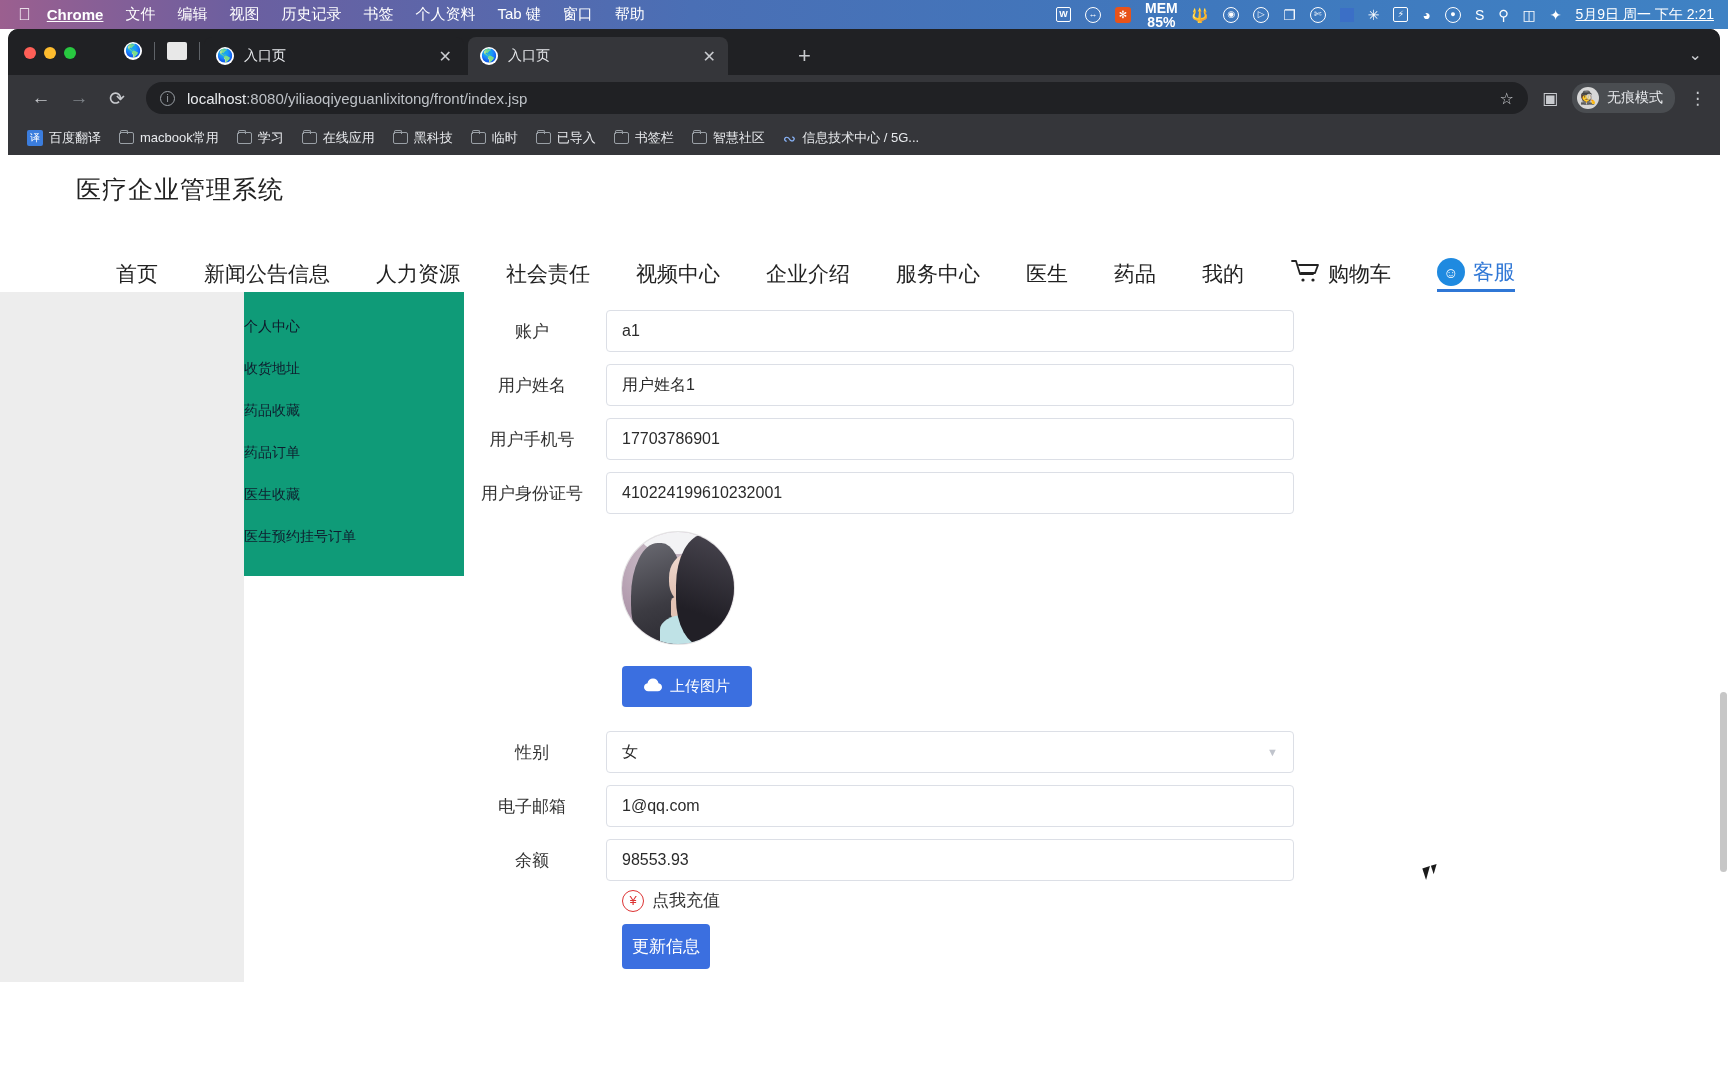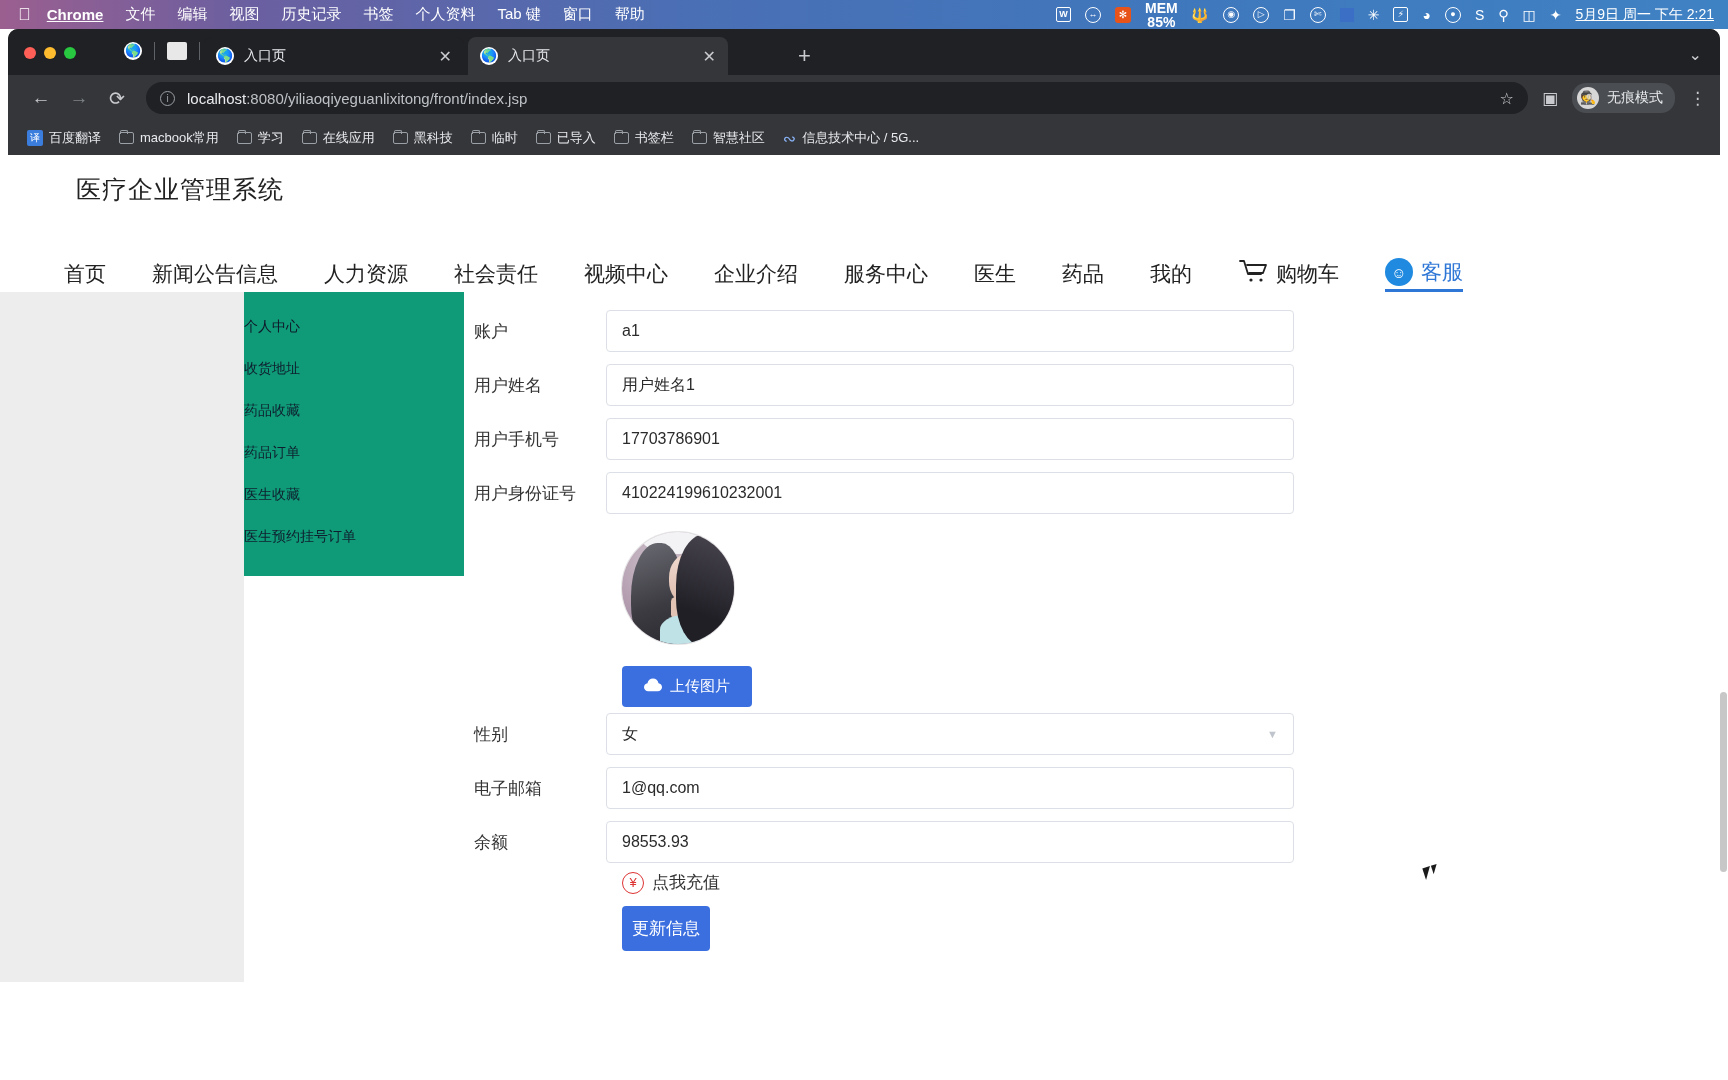--- a/index.html
+++ b/index.html
@@ -98,21 +98,21 @@
   .bmlink { color: #8ab4f8; font-size: 16px; }
 
   
   #page {
     position: absolute; top: 155px; left: 0; width: 1728px; height: 925px;
     background: #fff; overflow: hidden;
   }
   #site-title { font-size: 25px; color: #222; margin: 18px 0 0 76px; font-weight: normal; letter-spacing: 1px; }
 
   #navbar {
-    margin-top: 42px; display: flex; align-items: flex-end; padding-left: 64px; height: 44px;
+    margin-top: 42px; display: flex; align-items: flex-end; padding-left: 116px; height: 44px;
   }
   .navitem { font-size: 21px; color: #222; margin-right: 46px; white-space: nowrap; padding-bottom: 4px; }
   .navitem.cart { display: flex; align-items: center; gap: 8px; }
   .cart-icon { display:inline-block; }
   .navitem.service {
     display: flex; align-items: center; gap: 8px; color: #2f77d6; margin-right: 0;
     border-bottom: 3px solid #2f77d6; padding-bottom: 3px;
   }
   .wx-badge {
     width: 28px; height: 28px; border-radius: 50%; background: #1f8ae0;
@@ -127,21 +127,21 @@
     position: absolute; left: 0px; top: 0px; width: 220px; background: #0f9b78;
     padding: 14px 0 18px 0;
   }
   .side-item {
     color: #0f172a; font-size: 14px; text-align: left; padding: 12px 0; opacity: .94;
   }
   .side-item.active { opacity: 1; font-weight: 500; }
 
   #form { position: absolute; left: 230px; top: 18px; width: 820px; }
   .frow { display: flex; align-items: center; margin-bottom: 12px; }
-  .flabel { width: 132px; text-align: left; padding-right: 16px; font-size: 17px; color: #333; }
+  .flabel { width: 132px; text-align: center; padding-right: 16px; font-size: 17px; color: #333; }
   .finput {
     flex: 1; height: 42px; border: 1px solid #dcdfe6; border-radius: 4px; background: #fff;
     display: flex; align-items: center; padding: 0 15px; font-size: 16px; color: #2b2b2b;
   }
   .finput .caret { margin-left: auto; color: #c0c4cc; font-size: 11px; }
 
   #avatar-wrap { display: flex; justify-content: flex-start; padding-left: 148px; margin: 18px 0 0 0; }
   #avatar {
     width: 112px; height: 112px; border-radius: 50%; overflow: hidden;
     background: radial-gradient(circle at 35% 28%, #cfc3cc 0%, #b49eb0 45%, #8f7790 100%);
@@ -424,21 +424,21 @@
           <button id="upload-btn">
             <span>
               <svg width="18" height="14" viewBox="0 0 18 14" fill="#fff">
                 <path d="M4.2 13.2h9.6c2.3 0 4.2-1.8 4.2-4 0-2-1.5-3.7-3.5-4C14 2.2 11.8 0.4 9 0.4 6.2 0.4 4 2.2 3.5 5.2 1.5 5.5 0 7.2 0 9.2c0 2.2 1.9 4 4.2 4z"></path>
               </svg>
             </span>
             <span>上传图片</span>
           </button>
         </div>
 
-        <div class="frow" style="margin-top:6px">
+        <div class="frow" style="margin-top:24px">
           <div class="flabel">性别</div>
           <div class="finput">
             <span>女</span>
             <span class="caret">▼</span>
           </div>
         </div>
 
         <div class="frow">
           <div class="flabel">电子邮箱</div>
           <div class="finput">1@qq.com</div>

